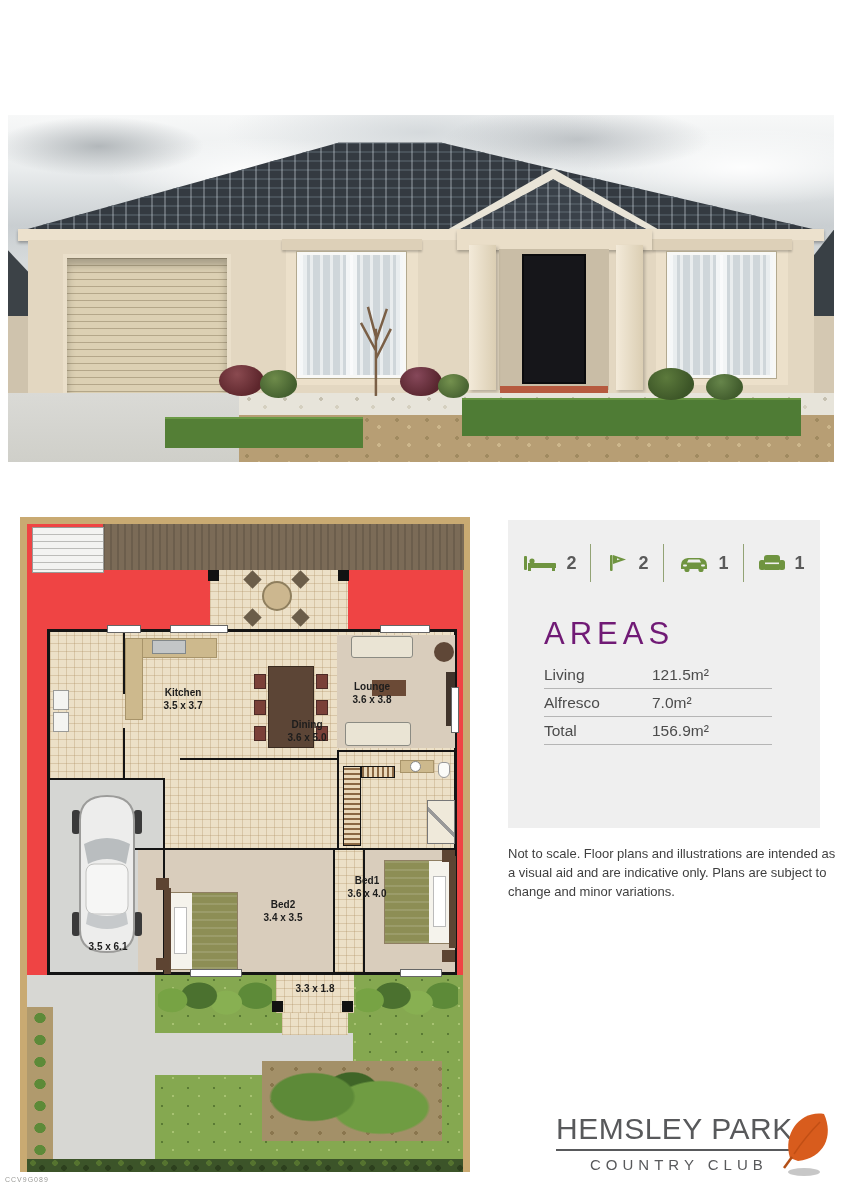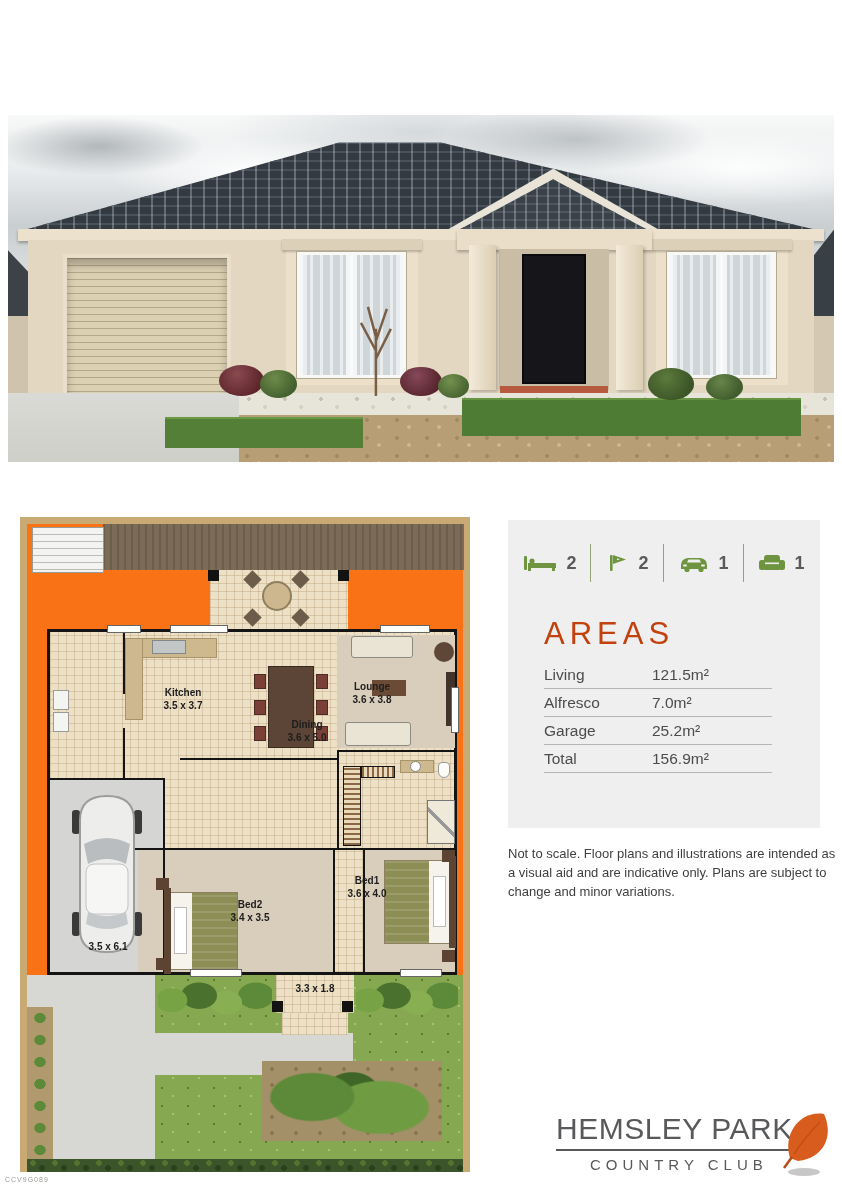--- a/index.html
+++ b/index.html
@@ -54,21 +54,21 @@
   .drive{position:absolute;left:0;top:80%;width:30%;height:20%;background:linear-gradient(#dadad6,#cfcfc9)}
   .pebble{position:absolute;left:28%;top:80%;width:72%;height:7.4%;background:#e7e4da;
     background-image:radial-gradient(circle 2px at 10px 6px,#c6c1b1 90%,transparent),radial-gradient(circle 2px at 26px 14px,#d5d0c0 90%,transparent);background-size:36px 20px}
   .soil{position:absolute;left:28%;top:86.5%;width:72%;height:13.5%;background:#b79e74;
     background-image:radial-gradient(circle 2px at 8px 5px,#a08a60 90%,transparent),radial-gradient(circle 2px at 20px 12px,#ccb68b 90%,transparent);background-size:30px 18px}
   .lawn-l{position:absolute;left:19%;top:87%;width:24%;height:9%;background:#547f36;border-top:2px solid #6b9a46}
   .lawn-r{position:absolute;left:55%;top:81.6%;width:41%;height:11%;background:#4f7c35;border-top:2px solid #679542}
   .plant{position:absolute;border-radius:50%}
 
   
-  #plan{position:absolute;left:20px;top:517px;width:450px;height:655px;background:#f97316;overflow:hidden}
+  #plan{position:absolute;left:20px;top:517px;width:450px;height:655px;background:#ef4444;overflow:hidden}
   .abs{position:absolute}
   .tile{background-color:#ece0c7;background-image:
     repeating-linear-gradient(0deg,rgba(170,138,92,.30) 0 1px,transparent 1px 8px),
     repeating-linear-gradient(90deg,rgba(170,138,92,.30) 0 1px,transparent 1px 8px)}
   .sand{background:#c9aa72}
   .deck{background-color:#7b6b57;background-image:repeating-linear-gradient(90deg,rgba(0,0,0,.12) 0 2px,transparent 2px 7px)}
   .slats{background:#f3f3f1;border:1px solid #9a9a97;background-image:repeating-linear-gradient(180deg,transparent 0 6px,#bcbcb9 6px 7px)}
   .post{width:11px;height:11px;background:#121212}
   .otable{width:30px;height:30px;border-radius:50%;background:#ccb78f;border:2px solid #8f7f5e}
   .ochair{width:13px;height:13px;background:#6b5d49;transform:rotate(45deg)}
@@ -119,21 +119,21 @@
   .hedge-l{background-color:#b09a6d;background-image:radial-gradient(9px 8px at 13px 11px,#5d8a38 60%,transparent 66%);background-size:26px 22px}
   .rlabel{position:absolute;transform:translateX(-50%);text-align:center;font-size:10px;font-weight:700;color:#1d1d1d;line-height:1.25;white-space:nowrap}
 
   
   .card{position:absolute;left:508px;top:520px;width:312px;height:308px;background:#efefef}
   .stats{position:absolute;left:0;top:24px;width:100%;display:flex;align-items:center;justify-content:center;gap:0}
   .stat{display:flex;align-items:center;gap:9px;padding:0 14px}
   .stat svg{display:block}
   .stat .num{font-size:18px;font-weight:700;color:#5a5a5a}
   .vdiv{width:1px;height:38px;background:#93a375}
-  .areas-h{position:absolute;left:36px;top:96px;font-size:31px;letter-spacing:5px;color:#c2410c}
+  .areas-h{position:absolute;left:36px;top:96px;font-size:31px;letter-spacing:5px;color:#701a75}
   .atable{position:absolute;left:36px;top:141px;width:228px}
   .arow{display:flex;height:28px;align-items:center;border-bottom:1px solid #b5b5b5;font-size:15.5px;color:#4c4c4c}
   .arow .al{width:108px}
   .arow .av{flex:1}
 
   .disclaimer{position:absolute;left:508px;top:845px;width:334px;font-size:13px;line-height:1.45;color:#3f3f3f}
 
   
   .logo{position:absolute;left:556px;top:1112px;width:282px}
   .logo-name{font-size:30px;color:#58595b;letter-spacing:.5px;white-space:nowrap;font-weight:400}
@@ -304,21 +304,21 @@
       <div>3.5 x 3.7</div>
     </div>
     <div class="rlabel" style="left:352px;top:164px">
       <div>Lounge</div>
       <div>3.6 x 3.8</div>
     </div>
     <div class="rlabel" style="left:287px;top:202px">
       <div>Dining</div>
       <div>3.6 x 5.0</div>
     </div>
-    <div class="rlabel" style="left:230px;top:382px">
+    <div class="rlabel" style="left:263px;top:382px">
       <div>Bed2</div>
       <div>3.4 x 3.5</div>
     </div>
     <div class="rlabel" style="left:347px;top:358px">
       <div>Bed1</div>
       <div>3.6 x 4.0</div>
     </div>
     <div class="rlabel" style="left:88px;top:424px">
       <div>3.5 x 6.1</div>
     </div>
@@ -378,24 +378,20 @@
     <div class="atable">
       <div class="arow">
         <span class="al">Living</span>
         <span class="av">121.5m²</span>
       </div>
       <div class="arow">
         <span class="al">Alfresco</span>
         <span class="av">7.0m²</span>
       </div>
       <div class="arow">
-        <span class="al">Garage</span>
-        <span class="av">25.2m²</span>
-      </div>
-      <div class="arow">
         <span class="al">Total</span>
         <span class="av">156.9m²</span>
       </div>
     </div>
   </div>
 
   <div class="disclaimer">Not to scale. Floor plans and illustrations are intended as a visual aid and are indicative only. Plans are subject to change and minor variations.</div>
 
   <div class="logo">
     <div class="logo-name">HEMSLEY PARK</div>

